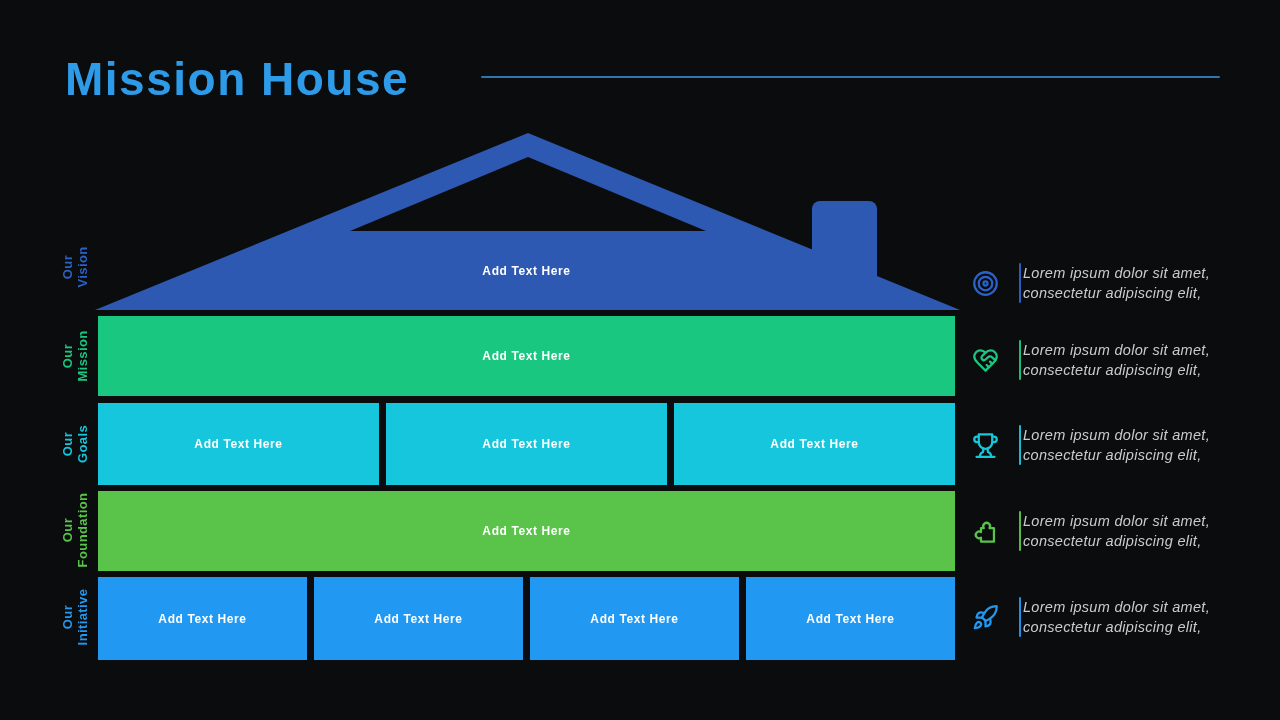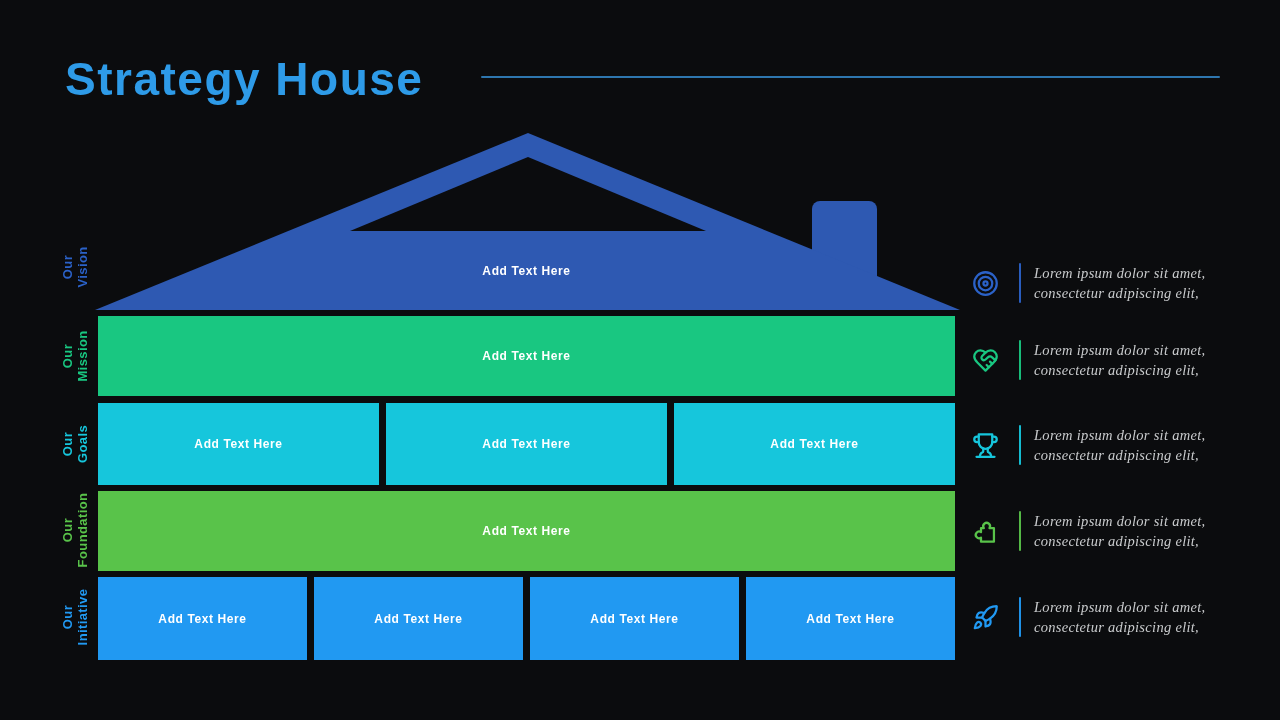--- a/index.html
+++ b/index.html
@@ -81,32 +81,31 @@
 
   .legend-icon { width:27px; height:27px; flex:0 0 27px; }
   .legend-icon svg { width:27px; height:27px; display:block;
     stroke:currentColor; fill:none; stroke-width:2; stroke-linecap:round; stroke-linejoin:round; }
 
   .legend-sep {
     width:2px; height:40px; margin-left:20px; border-radius:1px;
     background: currentColor; opacity:.95; flex:0 0 2px;
   }
   .legend-text {
-    margin-left:13px;
+    margin-left:2px;
     font-style:italic; font-size:14.5px; line-height:20px; letter-spacing:.3px;
     color: var(--lorem_text,#C9CBCD);
-    font-family: Liberation Serif, serif;
   }
 </style>
 </head>
 <body>
 
 <div class="slide">
 
-  <div class="title">Strategy House</div>
+  <div class="title">Mission House</div>
   <div class="title-line"></div>
 
   <svg class="roof-svg" viewBox="0 0 875 184" aria-hidden="true">
     <rect class="roof-fill" x="722" y="73" width="65" height="100" rx="8"></rect>
     <polygon class="roof-fill" points="5,182 438,5 870,182"></polygon>
     <polygon class="roof-cutout" points="438,29 260,103 616,103"></polygon>
   </svg>
   <div class="roof-text">
     <span class="box-label">Add Text Here</span>
   </div>

